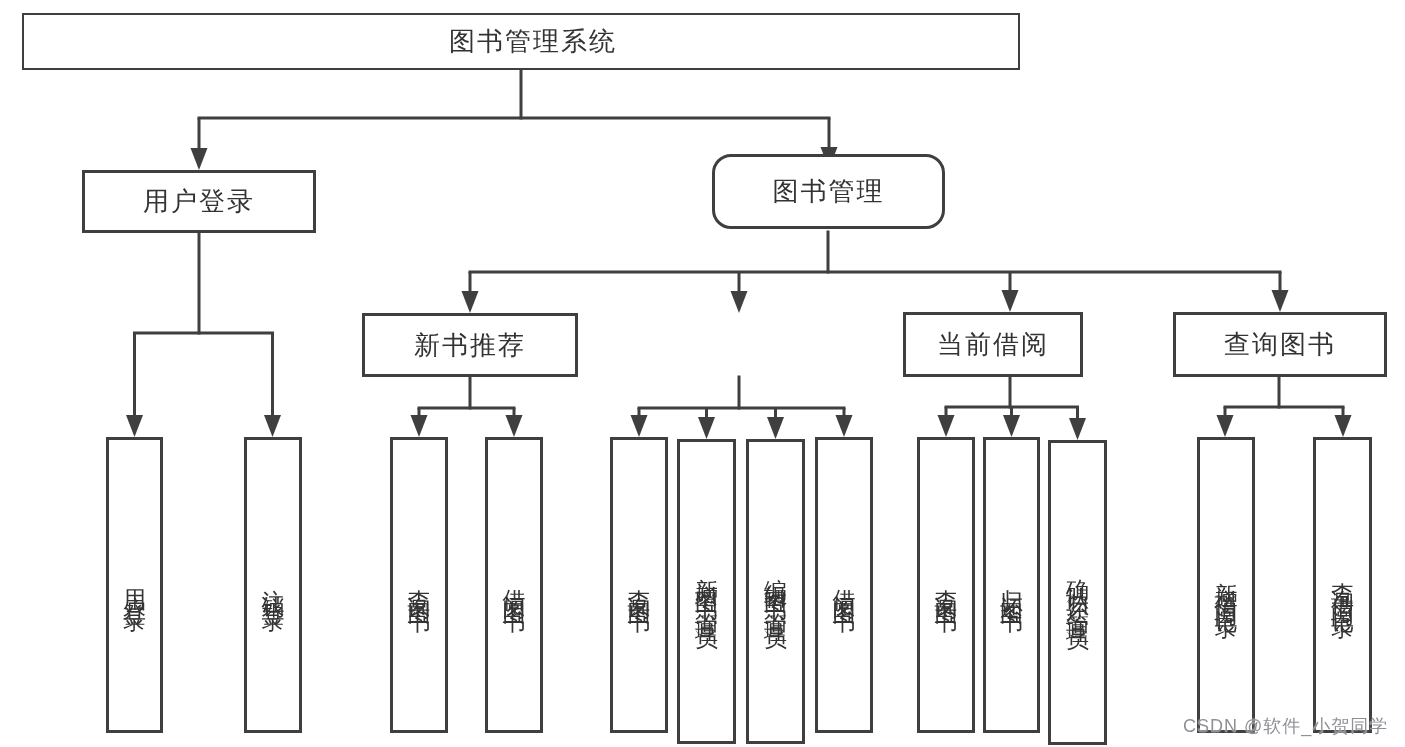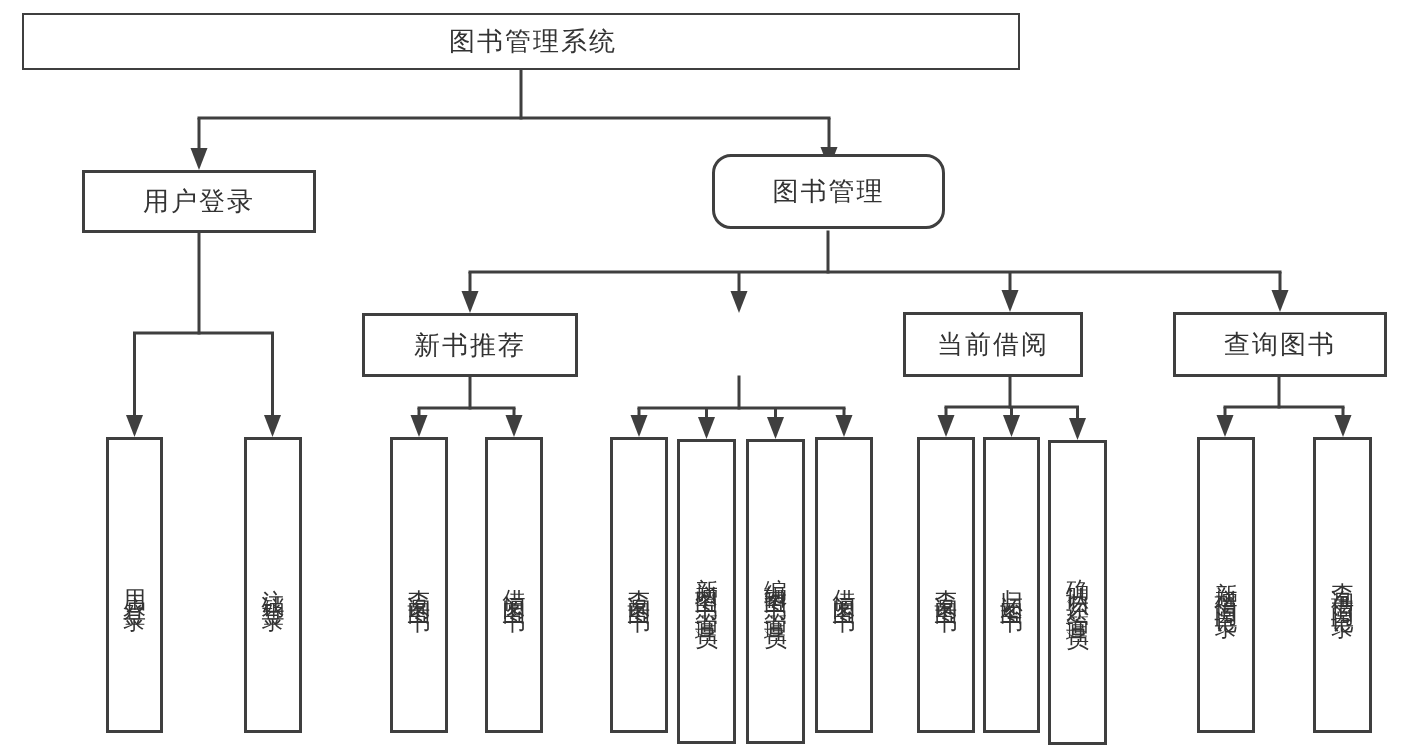--- a/index.html
+++ b/index.html
@@ -175,13 +175,14 @@
     <span>确认归还（管理员）</span>
   </div>
 
   <div class="node v" style="left:1197px; top:437px; width:58px; height:296px;">
     <span>新增借阅记录</span>
   </div>
   <div class="node v" style="left:1313px; top:437px; width:59px; height:296px;">
     <span>查询借阅记录</span>
   </div>
 
+  <div class="watermark">CSDN @软件_小贺同学</div>
 </div>
 
 </body></html>

